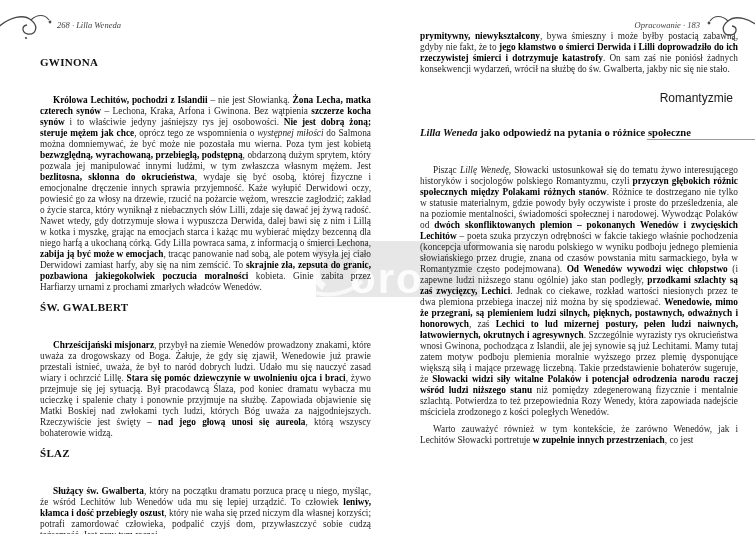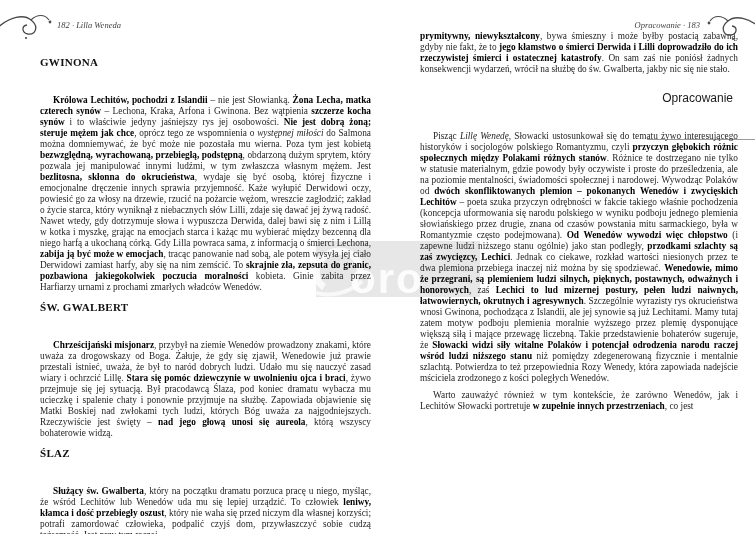--- a/index.html
+++ b/index.html
@@ -79,43 +79,44 @@
   <svg class="flourish right" width="52" height="30" viewBox="0 0 52 30">
     <path d="M-4,17 C10,4 24,2 31,8 C39,14 36,23 28,22 C22,21 21,14 27,13" fill="none" stroke="#4a4a4a" stroke-width="1.3"></path>
     <path d="M31,8 C37,2 45,2 49,8" fill="none" stroke="#4a4a4a" stroke-width="1.1"></path>
     <circle cx="50" cy="10" r="1.4" fill="#4a4a4a"></circle>
     <circle cx="26" cy="26" r="1.1" fill="#4a4a4a"></circle>
   </svg>
 
   <div class="problem-rule"></div>
 
   <div class="page page-left">
-    <div class="running-header lh">182 · Lilla Weneda</div>
+    <div class="running-header lh">268 · Lilla Weneda</div>
 
     <section>
       <h3 class="sec-heading">GWINONA</h3>
       <p class="body-par indent sec-gap"><b>Królowa Lechitów, pochodzi z Islandii</b><span> – nie jest Słowianką. </span><b>Żona Lecha, matka czterech synów</b><span> – Lechona, Kraka, Arfona i Gwinona. Bez wątpienia </span><b>szczerze kocha synów</b><span> i to właściwie jedyny jaśniejszy rys jej osobowości. </span><b>Nie jest dobrą żoną; steruje mężem jak chce</b><span>, oprócz tego ze wspomnienia o </span><span style="font-style: italic;">występnej miłości</span><span> do Salmona można domniemywać, że być może nie pozostała mu wierna. Poza tym jest kobietą </span><b>bezwzględną, wyrachowaną, przebiegłą, podstępną</b><span>, obdarzoną dużym sprytem, który pozwala jej manipulować innymi ludźmi, w tym zwłaszcza własnym mężem. Jest </span><b>bezlitosna, skłonna do okrucieństwa</b><span>, wydaje się być osobą, której fizyczne i emocjonalne dręczenie innych sprawia przyjemność. Każe wyłupić Derwidowi oczy, powiesić go za włosy na drzewie, rzucić na pożarcie wężom, wreszcie zagłodzić; zakład o życie starca, który wyniknął z niebacznych słów Lilli, zdaje się dawać jej żywą radość. Nawet wtedy, gdy dotrzymuje słowa i wypuszcza Derwida, dalej bawi się z nim i Lillą w kotka i myszkę, grając na emocjach starca i każąc mu wybierać między bezcenną dla niego harfą a ukochaną córką. Gdy Lilla powraca sama, z informacją o śmierci Lechona, </span><b>zabija ją być może w emocjach</b><span>, tracąc panowanie nad sobą, ale potem wysyła jej ciało Derwidowi zamiast harfy, aby się na nim zemścić. To </span><b>skrajnie zła, zepsuta do granic, pozbawiona jakiegokolwiek poczucia moralności</b><span> kobieta. Ginie zabita przez Harfiarzy urnami z prochami zmarłych władców Wenedów.</span></p>
     </section>
 
     <section>
       <h3 class="sec-heading">ŚW. GWALBERT</h3>
       <p class="body-par indent sec-gap"><b>Chrześcijański misjonarz</b><span>, przybył na ziemie Wenedów prowadzony znakami, które uważa za drogowskazy od Boga. Żałuje, że gdy się zjawił, Wenedowie już prawie przestali istnieć, uważa, że był to naród dobrych ludzi. Udało mu się nauczyć zasad wiary i ochrzcić Lillę. </span><b>Stara się pomóc dziewczynie w uwolnieniu ojca i braci</b><span>, żywo przejmuje się jej sytuacją. Był pracodawcą Ślaza, pod koniec dramatu wybacza mu ucieczkę i spalenie chaty i ponownie przyjmuje na służbę. Zapowiada objawienie się Matki Boskiej nad zwłokami tych ludzi, których Bóg uważa za najgodniejszych. Rzeczywiście jest święty – </span><b>nad jego głową unosi się aureola</b><span>, którą wszyscy bohaterowie widzą.</span></p>
     </section>
 
     <section>
       <h3 class="sec-heading">ŚLAZ</h3>
       <p class="body-par indent"><b>Służący św. Gwalberta</b><span>, który na początku dramatu porzuca pracę u niego, myśląc, że wśród Lechitów lub Wenedów uda mu się lepiej urządzić. To człowiek </span><b>leniwy, kłamca i dość przebiegły oszust</b><span>, który nie waha się przed niczym dla własnej korzyści; potrafi zamordować człowieka, podpalić czyjś dom, przywłaszczyć sobie cudzą tożsamość. Jest przy tym raczej</span></p>
     </section>
   </div>
 
   <div class="page page-right">
     <div class="running-header rh">Opracowanie · 183</div>
 
-    <p class="body-par"><b>prymitywny, niewykształcony</b><span>, bywa śmieszny i może byłby postacią zabawną, gdyby nie fakt, że to </span><b>jego kłamstwo o śmierci Derwida i Lilli doprowadziło do ich rzeczywistej śmierci i ostatecznej katastrofy</b><span>. On sam zaś nie poniósł żadnych konsekwencji wydarzeń, wrócił na służbę do św. Gwalberta, jakby nic się nie stało.</span></p>
+    <p class="body-par"><b>prymitywny, niewykształcony</b><span>, bywa śmieszny i może byłby postacią zabawną, gdyby nie fakt, że to </span><b>jego kłamstwo o śmierci Derwida i Lilli doprowadziło do ich rzeczywistej śmierci i dotrzymuje katastrofy</b><span>. On sam zaś nie poniósł żadnych konsekwencji wydarzeń, wrócił na służbę do św. Gwalberta, jakby nic się nie stało.</span></p>
 
-    <div class="problem-label">Opracowanie</div>
+    <div class="problem-label">Romantyzmie</div>
 
+    <h4 class="sub-heading"><b style="font-style: italic;">Lilla Weneda</b><b> jako odpowiedź na pytania o różnice społeczne</b></h4>
 
     <p class="body-par indent"><span>Pisząc </span><span style="font-style: italic;">Lillę Wenedę</span><span>, Słowacki ustosunkował się do tematu żywo interesującego historyków i socjologów polskiego Romantyzmu, czyli </span><b>przyczyn głębokich różnic społecznych między Polakami różnych stanów</b><span>. Różnice te dostrzegano nie tylko w statusie materialnym, gdzie powody były oczywiste i proste do prześledzenia, ale na poziomie mentalności, świadomości społecznej i narodowej. Wywodząc Polaków od </span><b>dwóch skonfliktowanych plemion – pokonanych Wenedów i zwycięskich Lechitów</b><span> – poeta szuka przyczyn odrębności w fakcie takiego właśnie pochodzenia (koncepcja uformowania się narodu polskiego w wyniku podboju jednego plemienia słowiańskiego przez drugie, znana od czasów powstania mitu sarmackiego, była w Romantyzmie często podejmowana). </span><b>Od Wenedów wywodzi więc chłopstwo</b><span> (i zapewne ludzi niższego stanu ogólnie) jako stan podległy, </span><b>przodkami szlachty są zaś zwycięzcy, Lechici</b><span>. Jednak co ciekawe, rozkład wartości niesionych przez te dwa plemiona przebiega inaczej niż można by się spodziewać. </span><b>Wenedowie, mimo że przegrani, są plemieniem ludzi silnych, pięknych, postawnych, odważnych i honorowych</b><span>, zaś </span><b>Lechici to lud mizernej postury, pełen ludzi naiwnych, łatwowiernych, okrutnych i agresywnych</b><span>. Szczególnie wyrazisty rys okrucieństwa wnosi Gwinona, pochodząca z Islandii, ale jej synowie są już Lechitami. Mamy tutaj zatem motyw podboju plemienia moralnie wyższego przez plemię dysponujące większą siłą i mające przewagę liczebną. Takie przedstawienie bohaterów sugeruje, że </span><b>Słowacki widzi siły witalne Polaków i potencjał odrodzenia narodu raczej wśród ludzi niższego stanu</b><span> niż pomiędzy zdegenerowaną fizycznie i mentalnie szlachtą. Potwierdza to też przepowiednia Rozy Wenedy, która zapowiada nadejście mściciela zrodzonego z kości poległych Wenedów.</span></p>
     <p class="body-par indent par-gap"><span>Warto zauważyć również w tym kontekście, że zarówno Wenedów, jak i Lechitów Słowacki portretuje </span><b>w zupełnie innych przestrzeniach</b><span>, co jest</span></p>
   </div>
 
 </div>
 
 </body></html>

